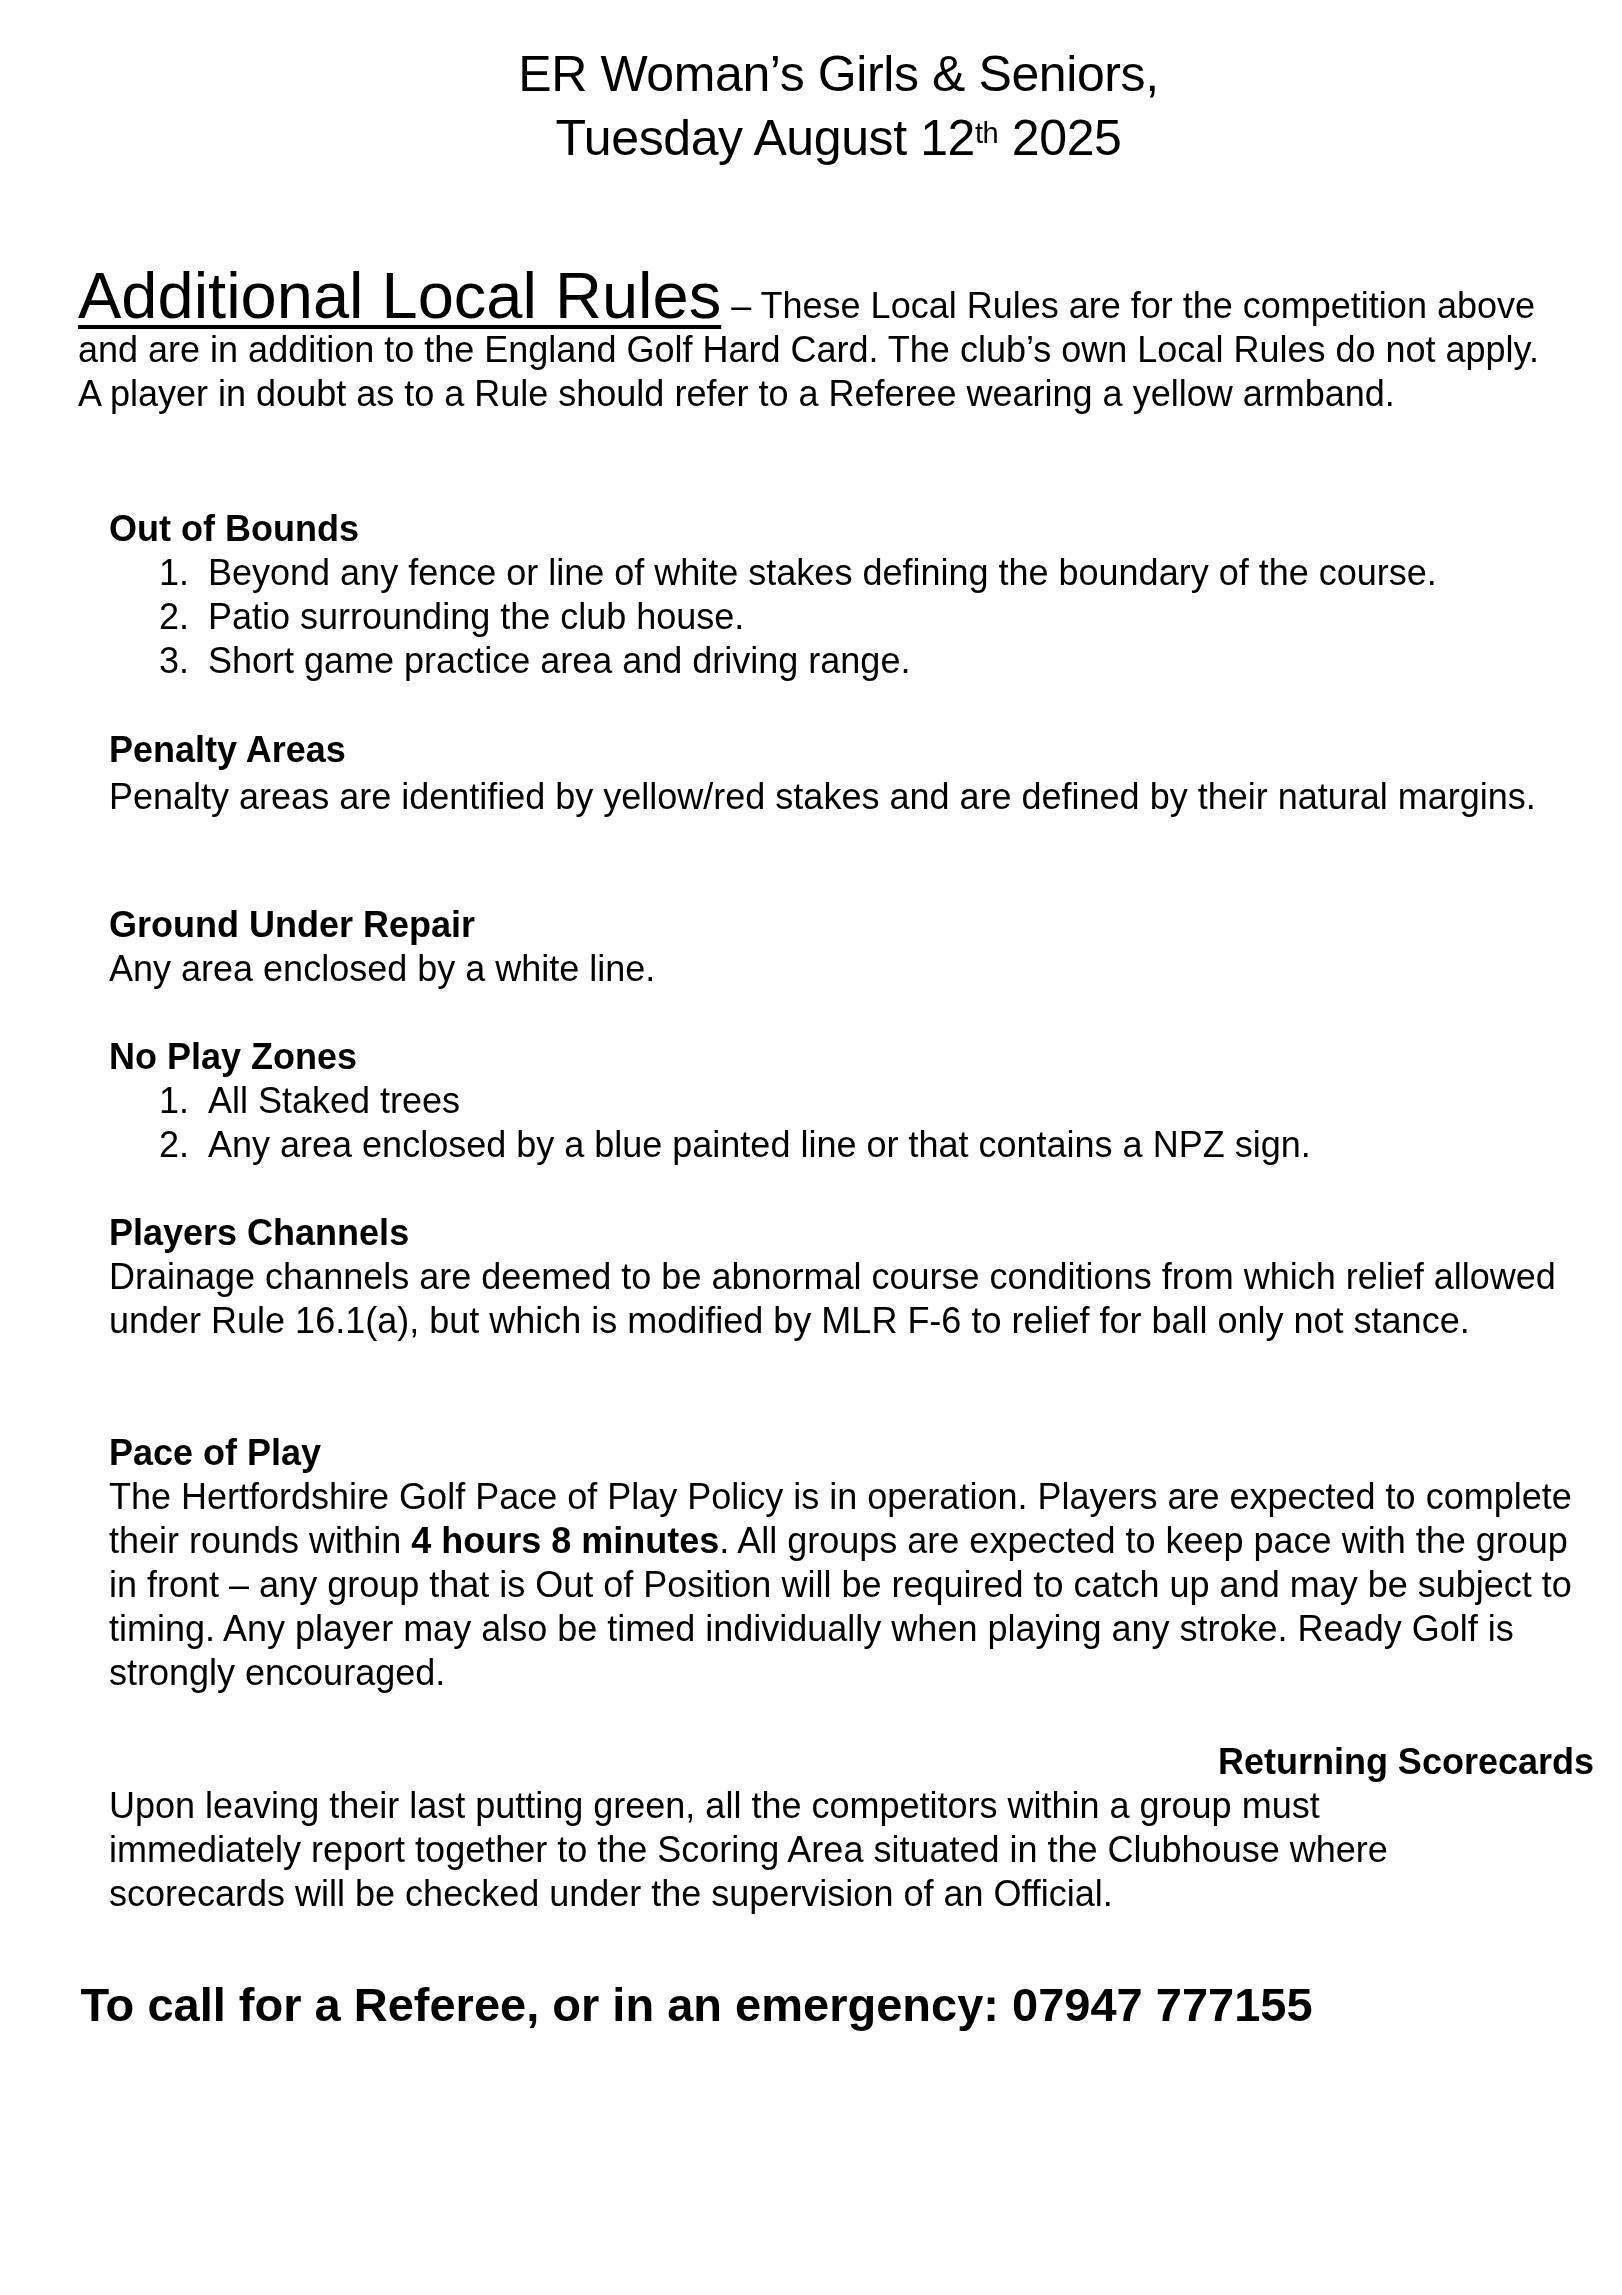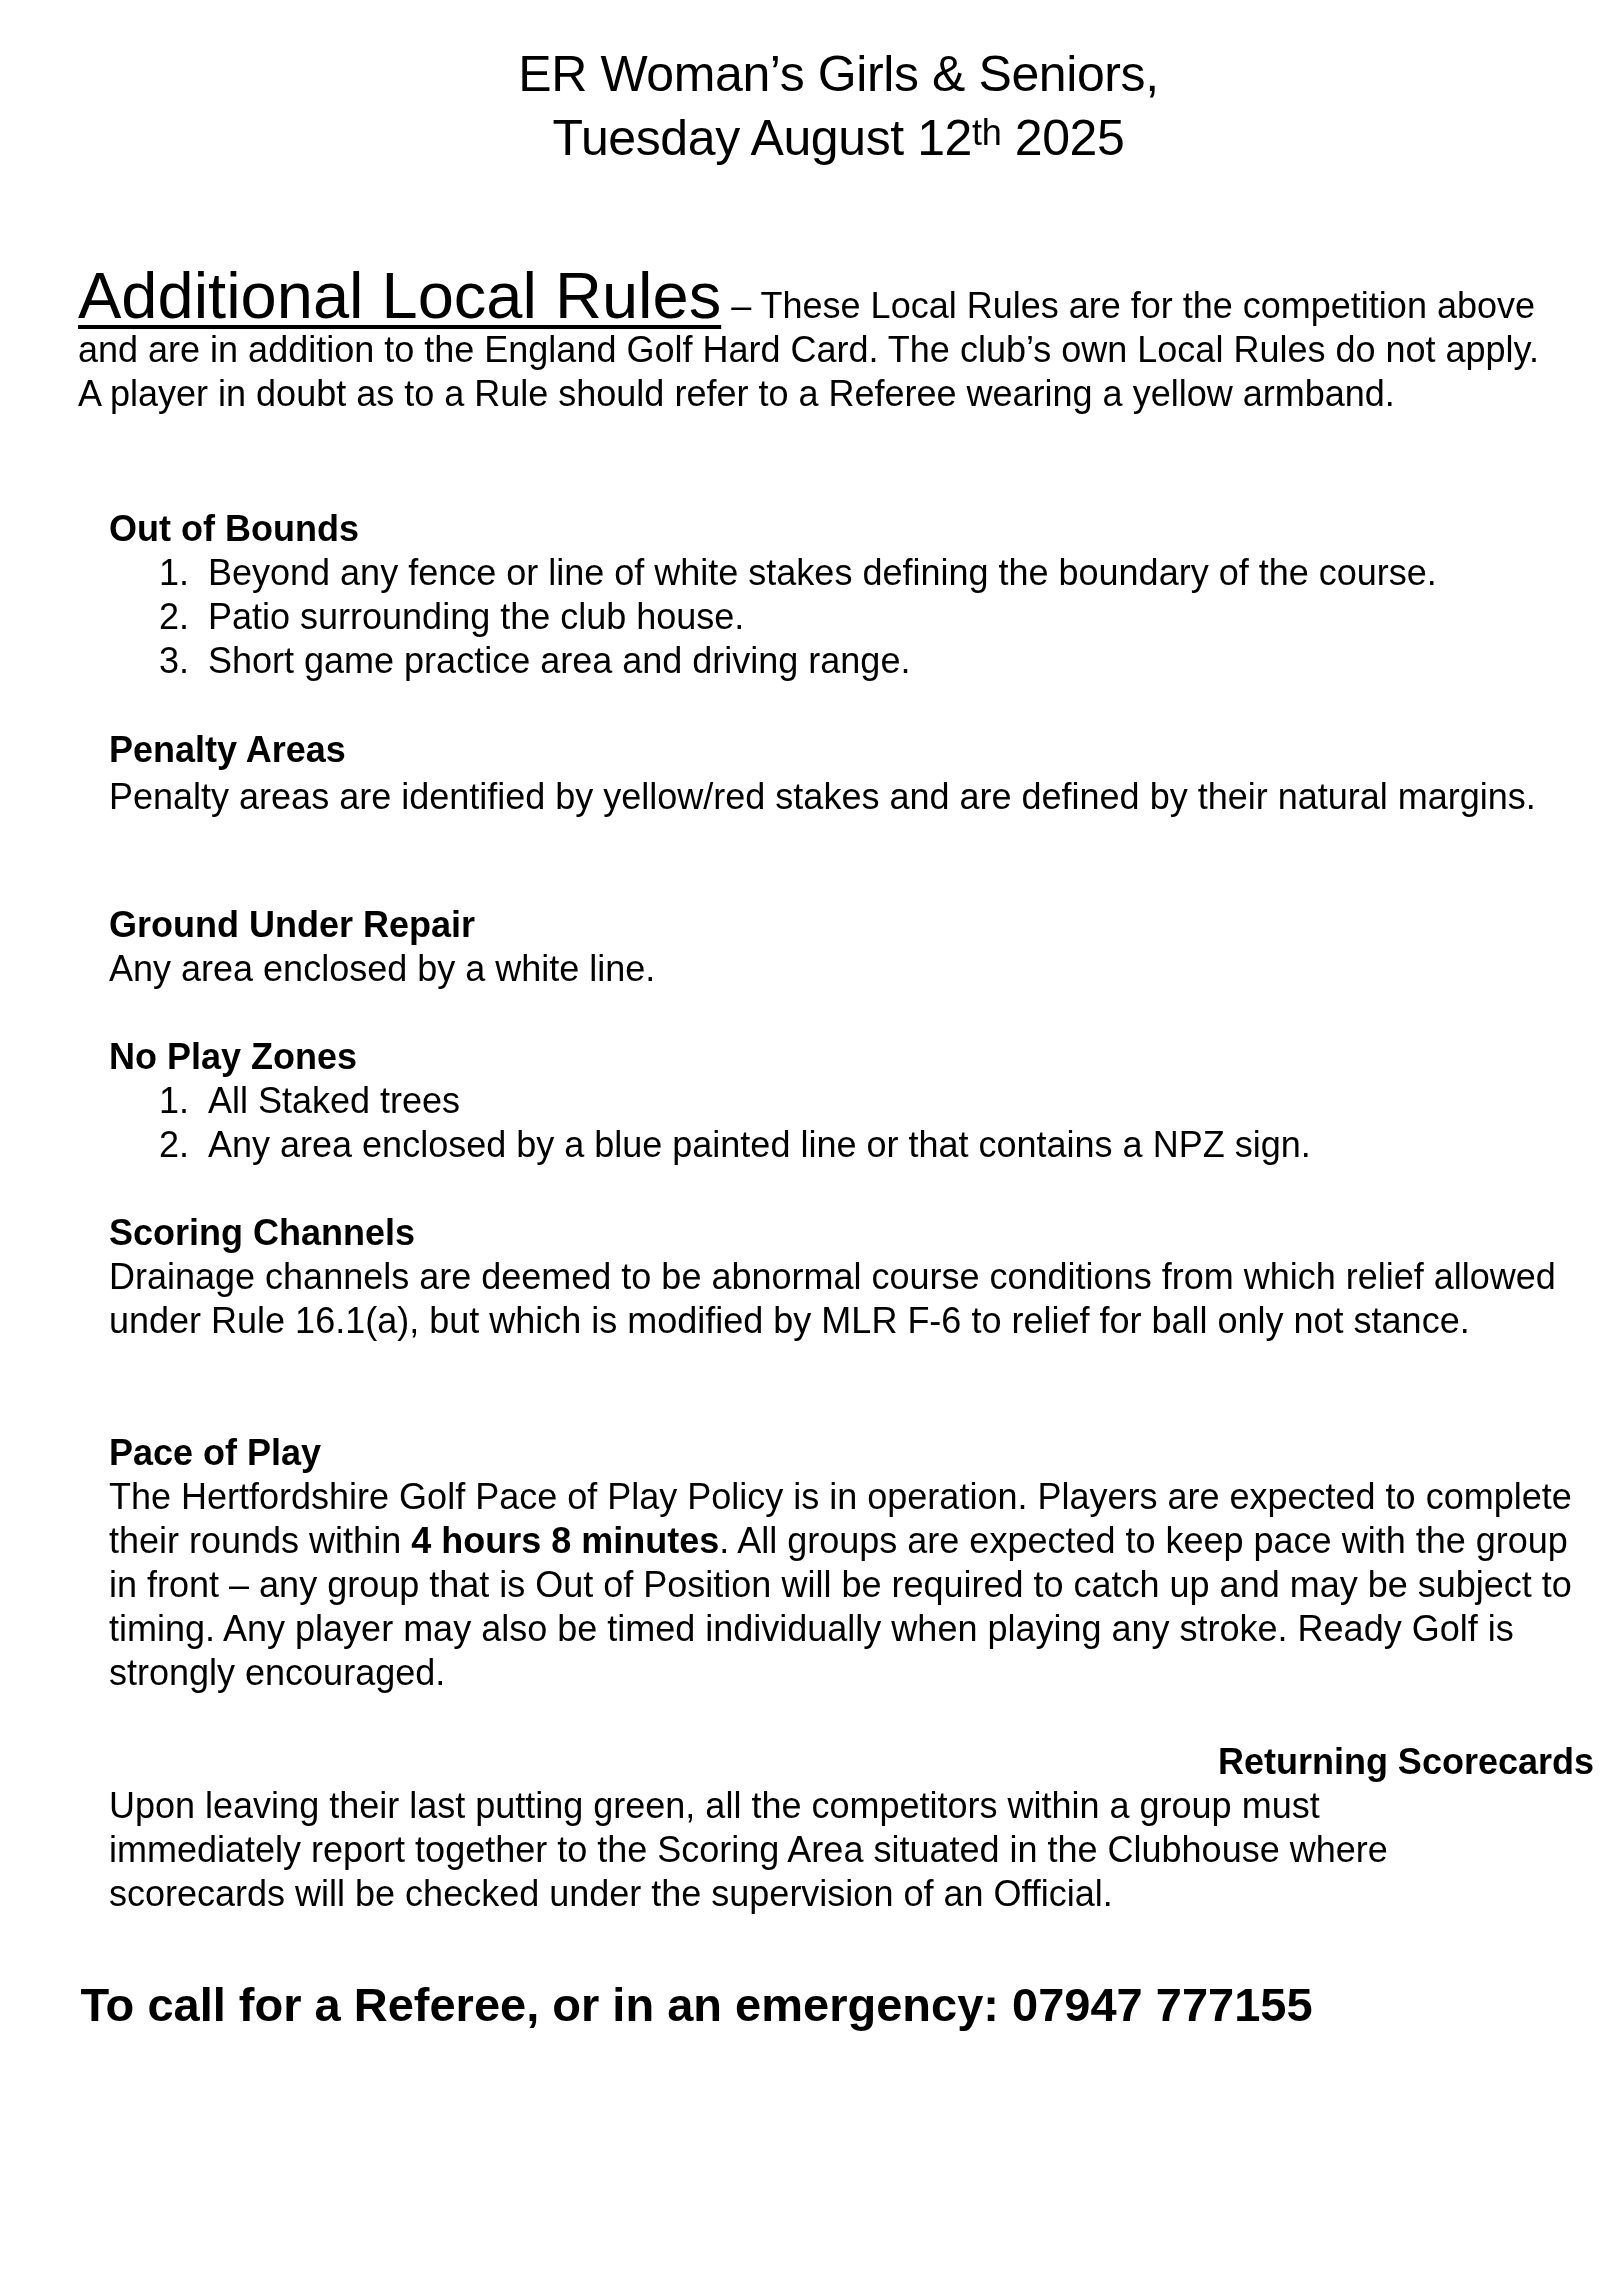--- a/index.html
+++ b/index.html
@@ -1,21 +1,21 @@
 <!DOCTYPE html>
 <html style="font-size:13px"><head>
 <meta charset="utf-8">
 <style>
   html, body { margin:0; padding:0; background:#ffffff; }
   body { width:1623px; height:2295px; position:relative; overflow:hidden; color:#000;
          font-family:"Liberation Sans", sans-serif; }
   .page { position:absolute; left:78px; top:0; width:1485px; }
   .title { position:absolute; left:0; top:42px; width:1623px; text-align:center;
            font-weight:normal; font-size:50px; line-height:64px; letter-spacing:-0.4px;margin-left:27px; }
-  .title sup { font-size:36px; vertical-align:top; position:relative; top:-4.9px; }
+  .title sup { font-size:29px; vertical-align:top; position:relative; top:-4.9px; }
   .body { font-size:36px; line-height:44px; }
   .intro { position:absolute; top:274px; left:0; width:1485px; }
   .intro .lead { font-size:65px; text-decoration:underline; text-decoration-thickness:4px; text-underline-offset:6.5px; }
   .sec { position:absolute; left:0; width:1485px;margin-left:31px; }
   .sec h3 { margin:0; font-size:36px; line-height:44px; font-weight:bold; }
   .sec h3.u { text-decoration-thickness:3.2px; text-underline-offset:4.9px;text-align:right; }
   .sec p { margin:0; }
   .sec ol { margin:0; padding-left:0; list-style:none; }
   .sec ol li { padding-left:99px; position:relative; }
   .sec ol li .num { position:absolute; left:50px; }
@@ -57,21 +57,21 @@
 
   <div class="sec" style="top:1035px">
     <h3>No Play Zones</h3>
     <ol>
       <li><span class="num">1.</span><span>All Staked trees</span></li>
       <li><span class="num">2.</span><span>Any area enclosed by a blue painted line or that contains a NPZ sign.</span></li>
     </ol>
   </div>
 
   <div class="sec" style="top:1211px">
-    <h3>Scoring Channels</h3>
+    <h3>Players Channels</h3>
     <p>Drainage channels are deemed to be abnormal course conditions from which relief allowed under Rule 16.1(a), but which is modified by MLR F-6 to relief for ball only not stance.</p>
   </div>
 
   <div class="sec" style="top:1431px">
     <h3>Pace of Play</h3>
     <p><span>The Hertfordshire Golf Pace of Play Policy is in operation. Players are expected to complete their rounds within </span><b>4 hours 8 minutes</b><span>. All groups are expected to keep pace with the group in front – any group that is Out of Position will be required to catch up and may be subject to timing. Any player may also be timed individually when playing any stroke. Ready Golf is strongly encouraged.</span></p>
   </div>
 
   <div class="sec" style="top:1740px">
     <h3 class="u">Returning Scorecards</h3>

